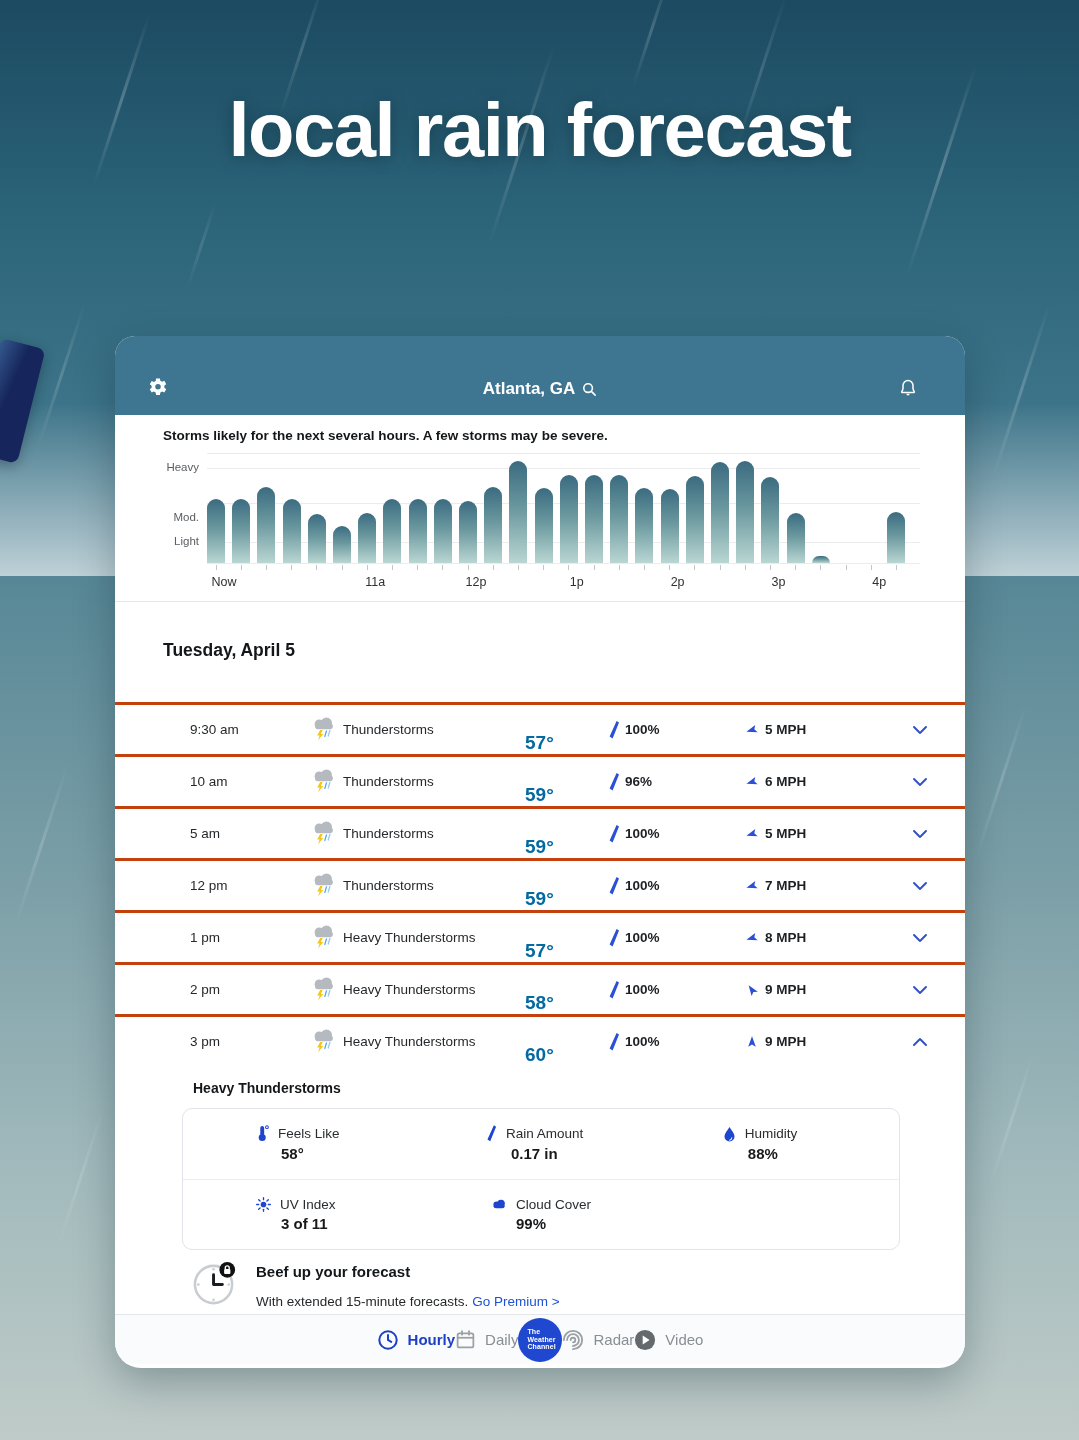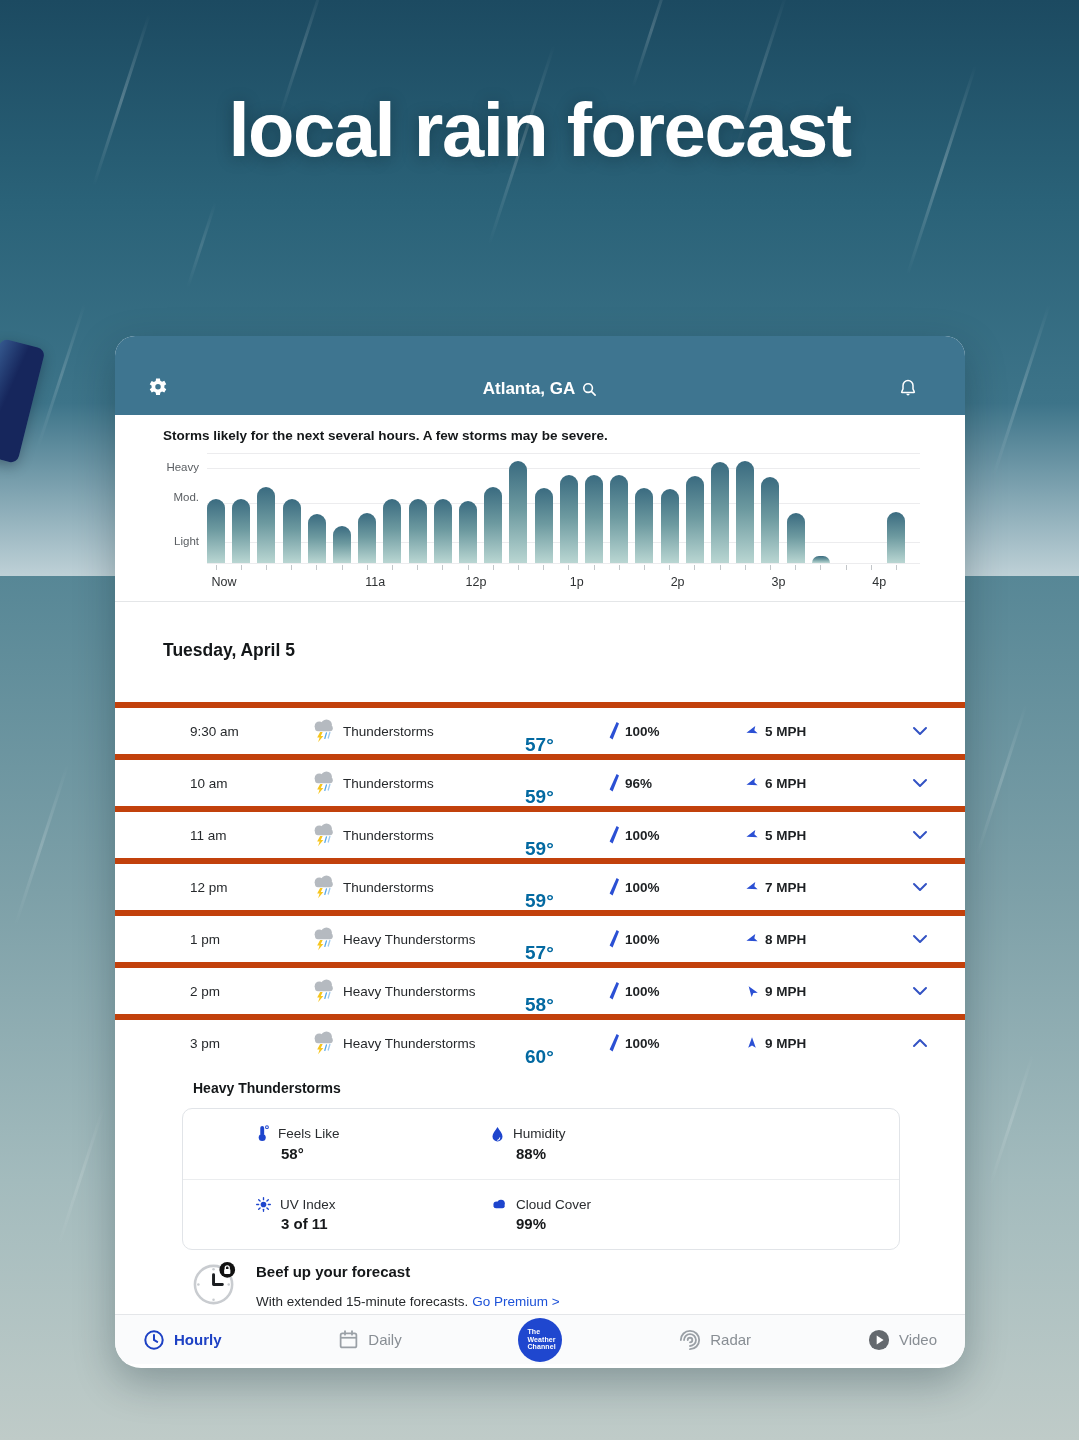--- a/index.html
+++ b/index.html
@@ -32,21 +32,21 @@
   .baseline { position:absolute; left:0; top:112px; width:100%; height:1px; background:#ececee; }
   .ylabel { position:absolute; right:calc(100% - 84px); font-size:11.5px; color:#5a5e62; white-space:nowrap; }
   .bar { position:absolute; bottom:0; width:18px; border-radius:9px 9px 0 0;
          background:linear-gradient(180deg,#3a6b80 0%,#6d9aa0 48%,#b9d6d2 100%); }
   .tick { position:absolute; top:114px; width:1px; height:5px; background:#c2c6c9; }
   .xlabel { position:absolute; top:124px; transform:translateX(-50%); font-size:12.5px; color:#2e3133;margin-left:8px; }
   .chart-sep { height:1px; background:#e4e6e8; margin-top:0; }
   .date-heading { font-size:17.5px; font-weight:700; color:#141719; padding:38px 48px 0 48px; height:100px; }
   
   .rows { }
-  .frow { height:52px; display:flex; align-items:center; border-top:6px solid #c2410c; padding:0 15px 0 75px; cursor:pointer; }
+  .frow { height:52px; display:flex; align-items:center; border-top:3px solid #c2410c; padding:0 15px 0 75px; cursor:pointer; }
   .c-time { width:120px; font-size:13.5px; color:#26292c; }
   .c-icon { width:33px; }
   .c-cond { width:182px; font-size:13.5px; color:#26292c; }
   .c-temp { width:83px; font-size:19px; font-weight:700; color:#0369a1;margin-top:27px; }
   .c-precip { width:137px; display:flex; align-items:center; gap:5px; font-size:13.5px; font-weight:700; color:#1d2023; }
   .c-wind { width:155px; display:flex; align-items:center; gap:6px; font-size:13.5px; font-weight:700; color:#1d2023; }
   .c-chev { width:40px; display:flex; justify-content:center; }
   .wind-arrow { width:14px; height:14px; flex:0 0 14px; }
   
   .exp-title { font-size:14px; font-weight:700; color:#141719; padding:14px 48px 0 78px; }
@@ -58,21 +58,21 @@
   .dcell .dv { font-size:15px; font-weight:700; color:#17191b; margin-left:25px; }
   .dc1 { margin-left:73px; width:235px; }
   .dc2 { width:242px; }
   .dc3 { width:180px; }
   
   .premium { display:flex; align-items:center; gap:17px; padding:8px 48px 0 77px; height:64px; }
   .prem-txt .pt1 { font-size:15px; font-weight:700; color:#141719; }
   .prem-txt .pt2 { font-size:13.5px; color:#26292c; margin-top:14px; }
   .prem-link { color:#1d52d8; font-weight:500; cursor:pointer; }
   
-  .navbar { height:50px; background:#fafbfc; border-top:1px solid #e4e6e9; display:flex; align-items:center; justify-content:space-between; padding:0 28px; }
+  .navbar { height:50px; background:#fafbfc; border-top:1px solid #e4e6e9; display:flex; align-items:center; justify-content:center; padding:0 28px; }
   .nav-item { display:flex; align-items:center; gap:9px; font-size:15px; color:#888e94; cursor:pointer; }
   .nav-item.active { color:#1d41c4; font-weight:600; }
   .twc-logo { width:44px; height:44px; border-radius:50%; background:#1f47cf; color:#fff; display:flex; flex-direction:column; justify-content:center; padding-left:9px; font-size:7px; font-weight:700; line-height:1.12; letter-spacing:.1px; }
 </style>
 </head>
 <body>
 
 <div class="streaks">
   <div class="streak" style="left:120px;top:10px;height:180px;opacity:.35"></div>
   <div class="streak" style="left:300px;top:-20px;height:140px;opacity:.25"></div>
@@ -117,21 +117,21 @@
           <path fill="#fff" d="M10 19h4a2 2 0 0 1-4 0z"></path>
         </svg>
     </div>
   </div>
 
   <div class="alert-bar">Storms likely for the next several hours. A few storms may be severe.</div>
 
   <div class="chart">
     <div id="ylabels">
         <span class="ylabel" style="top: 10px;">Heavy</span>
-        <span class="ylabel" style="top: 40px;">Mod.</span>
+        <span class="ylabel" style="top: 60px;">Mod.</span>
         <span class="ylabel" style="top: 84.1px;">Light</span>
       </div>
     <div class="plot-wrap" id="plot">
       <div id="gridlines">
           <div class="gridline" style="top: 17px;"></div>
           <div class="gridline" style="top: 52.15px;"></div>
           <div class="gridline" style="top: 91.1px;"></div>
           <div class="gridline" style="top: 1.8px;"></div>
         </div>
       <div class="baseline"></div>
@@ -266,21 +266,21 @@
           <span>6 MPH</span>
         </div>
       <div class="c-chev">
           <svg width="16" height="10" viewBox="0 0 16 10">
             <polyline points="2,2 8,8 14,2" fill="none" stroke="#3353c4" stroke-width="2" stroke-linecap="round" stroke-linejoin="round"></polyline>
           </svg>
         </div>
     </div>
 
     <div class="frow">
-      <div class="c-time">11 am</div>
+      <div class="c-time">5 am</div>
       <div class="c-icon"><svg width="27" height="27" viewBox="0 0 32 32">
             <circle cx="11" cy="12" r="5.5" fill="#b5bac0"></circle>
             <circle cx="19.5" cy="10.5" r="6.5" fill="#b5bac0"></circle>
             <rect x="6" y="11" width="21" height="7" rx="3.4" fill="#b5bac0"></rect>
             <polygon points="12,19 8.5,25.5 11.4,25.5 9.6,31 15.8,23.6 12.8,23.6 15,19" fill="#f6c51d"></polygon>
             <line x1="19.5" y1="20" x2="17.6" y2="26.5" stroke="#5aa9e8" stroke-width="1.6" stroke-linecap="round"></line>
             <line x1="23.5" y1="19.5" x2="21.6" y2="26" stroke="#9cc9ef" stroke-width="1.6" stroke-linecap="round"></line>
           </svg></div>
       <div class="c-cond">Thunderstorms</div>
       <div class="c-temp">59°</div>
@@ -435,20 +435,29 @@
       <div class="dcell dc1">
         <div class="dl">
             <svg width="13" height="17" viewBox="0 0 14 18">
               <rect x="4.6" y="1" width="4.2" height="10" rx="2.1" fill="#1e45cd"></rect>
               <circle cx="6.7" cy="13.4" r="3.8" fill="#1e45cd"></circle>
               <circle cx="11.8" cy="2.2" r="1.5" fill="none" stroke="#1e45cd" stroke-width="1.1"></circle>
             </svg>
             <span>Feels Like</span>
           </div>
         <div class="dv">58°</div>
+      </div>
+      <div class="dcell dc2">
+        <div class="dl">
+            <svg width="11" height="17" viewBox="0 0 12 18">
+              <polygon points="8.6,0 11,1.6 4.6,17.4 1.6,15.6" fill="#1e45cd"></polygon>
+            </svg>
+            <span>Rain Amount</span>
+          </div>
+        <div class="dv">0.17 in</div>
       </div>
       <div class="dcell dc3">
         <div class="dl">
             <svg width="13" height="16" viewBox="0 0 14 17">
               <path d="M7 1 C9.5 5 12.4 8 12.4 11.2 A5.4 5.4 0 0 1 1.6 11.2 C1.6 8 4.5 5 7 1 Z" fill="#1e45cd"></path>
               <path d="M9.5 12.5 a3 3 0 0 1-2.4 2.6" fill="none" stroke="#fff" stroke-width="1.1" stroke-linecap="round"></path>
             </svg>
             <span>Humidity</span>
           </div>
         <div class="dv">88%</div>

